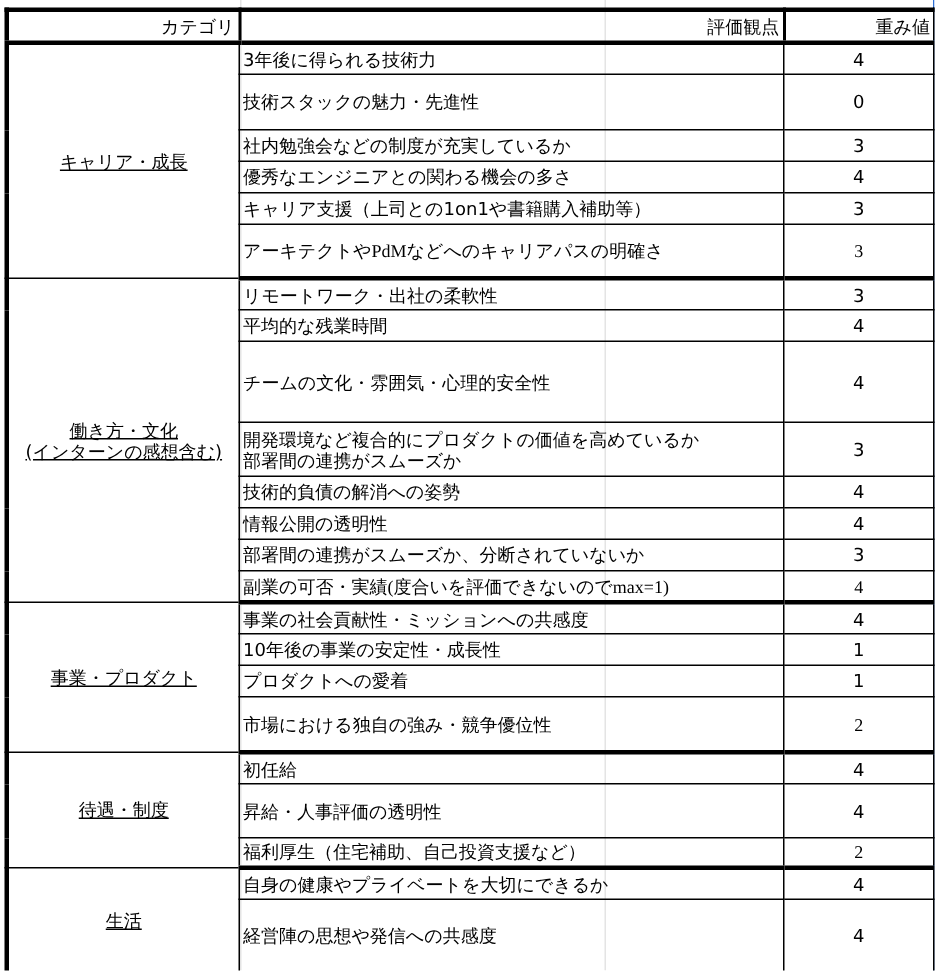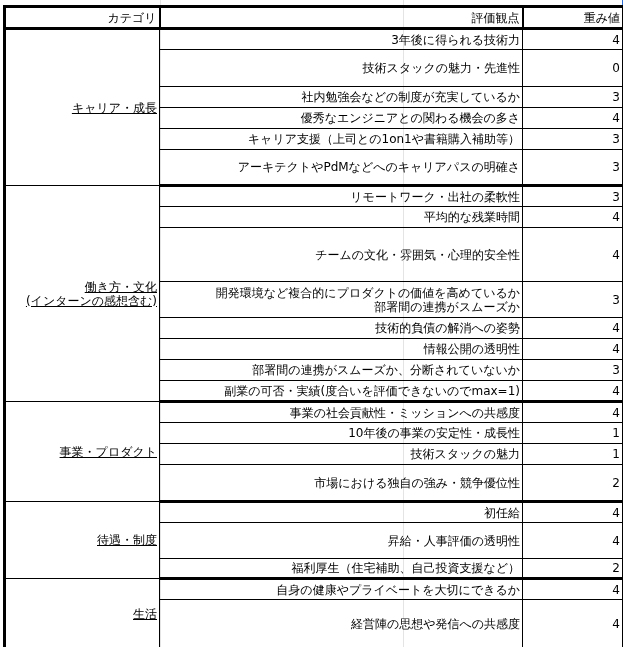--- a/index.html
+++ b/index.html
@@ -12,27 +12,26 @@
     border-collapse: collapse; table-layout: fixed;
     width: 619px;
     border: 3px solid #000;
   }
   table.eval col.c1 { width: 155px; }
   table.eval col.c2 { width: 363px; }
   table.eval col.c3 { width: 101px; }
   table.eval th, table.eval td {
     border: 1px solid #000; padding: 0 2px; font-size: 12px; line-height: 14px;
     font-weight: normal;
-    text-align: right;
   }
   table.eval thead th { height: 19px; text-align: right; border-bottom: 3px solid #000; }
   td.cat { text-align: center; vertical-align: middle; font-size: 12.5px; line-height: 15px; text-decoration: underline; }
   td.item { text-align: left; vertical-align: middle; padding-left: 3px; }
   td.weight { text-align: center; vertical-align: middle; }
-  tr.group-end td { border-bottom: 3px solid #000; }
+  tr.group-end td { border-bottom: 3px solid #000; font-family: Liberation Serif, serif; }
   td.cat { border-bottom: 3px solid #000; border-right: 2px solid #000; }
   td.weight { border-left: 2px solid #000; }
   thead th.h1 { border-right: 2px solid #000; }
   thead th.h3 { border-left: 2px solid #000; }
 </style>
 </head>
 <body>
 
 <div class="gridline-v" style="left:160px"></div>
 <div class="gridline-v" style="left:403px"></div>
@@ -122,21 +121,21 @@
     <tr style="height:21px">
       <td class="cat" rowspan="4">事業・プロダクト</td>
       <td class="item">事業の社会貢献性・ミッションへの共感度</td>
       <td class="weight">4</td>
     </tr>
     <tr style="height:21px">
       <td class="item">10年後の事業の安定性・成長性</td>
       <td class="weight">1</td>
     </tr>
     <tr style="height:21px">
-      <td class="item">技術スタックの魅力</td>
+      <td class="item">プロダクトへの愛着</td>
       <td class="weight">1</td>
     </tr>
     <tr class="group-end" style="height:37px">
       <td class="item">市場における独自の強み・競争優位性</td>
       <td class="weight">2</td>
     </tr>
 
     <tr style="height:21px">
       <td class="cat" rowspan="3">待遇・制度</td>
       <td class="item">初任給</td>

